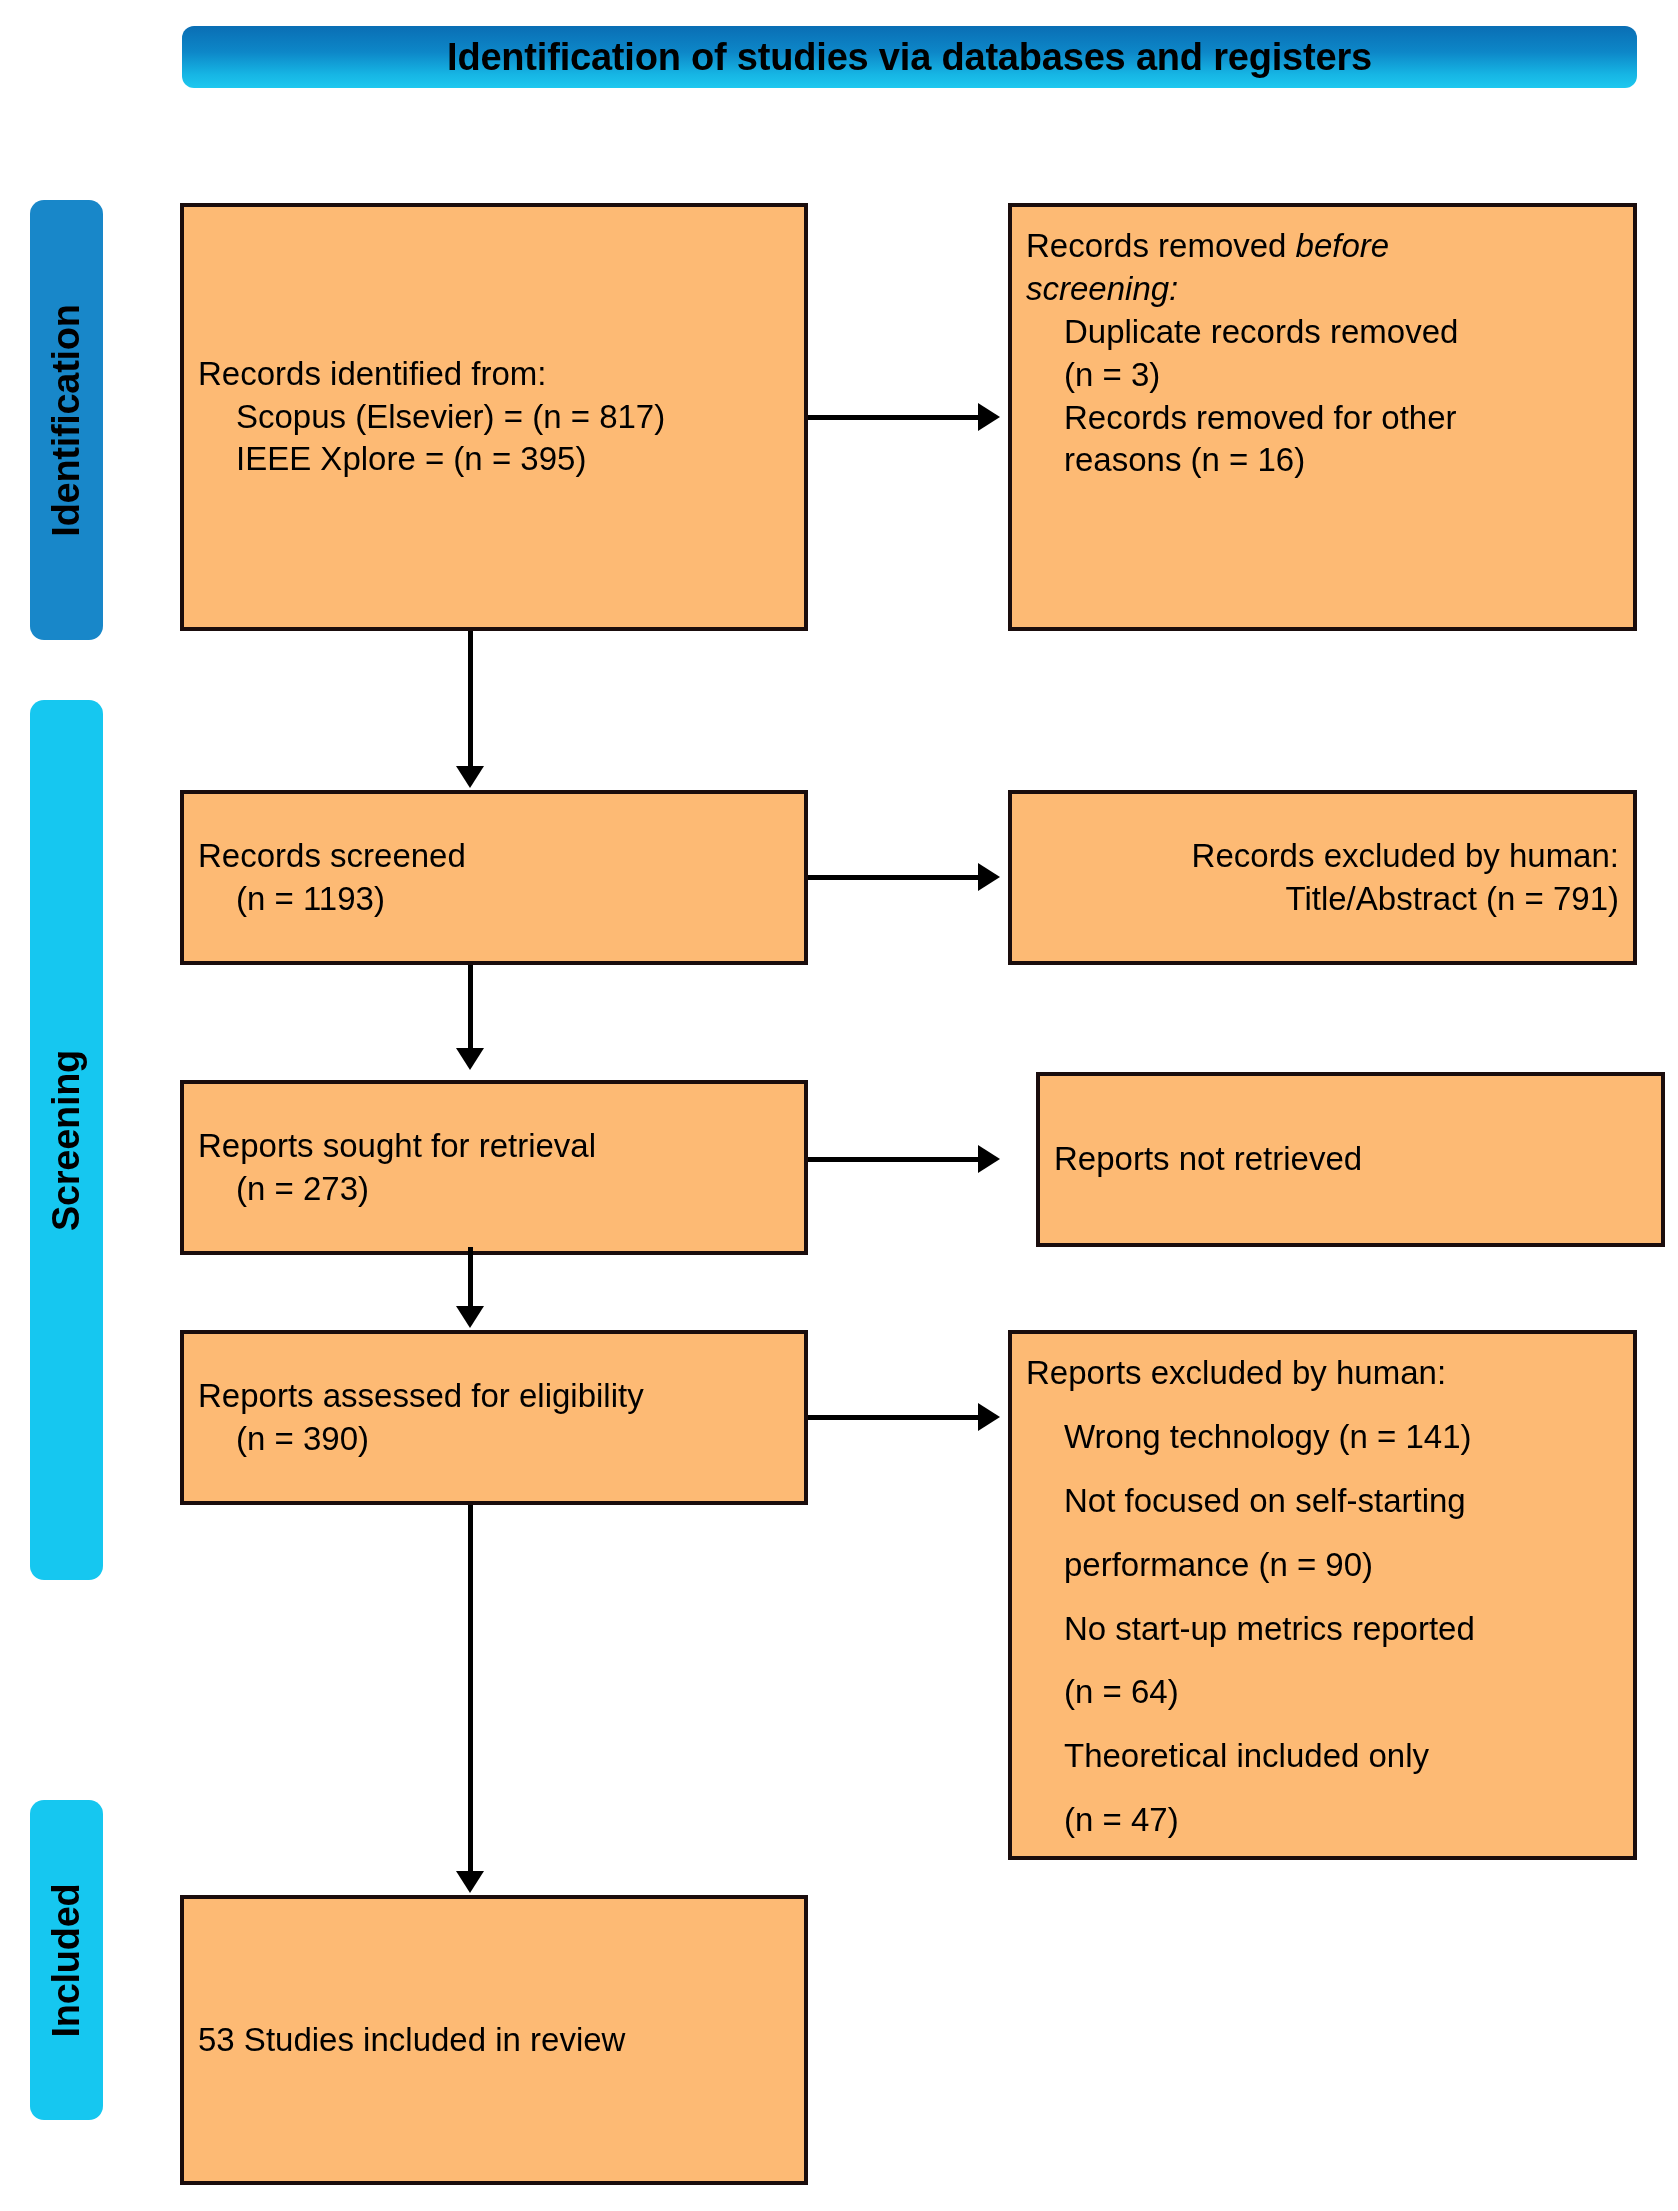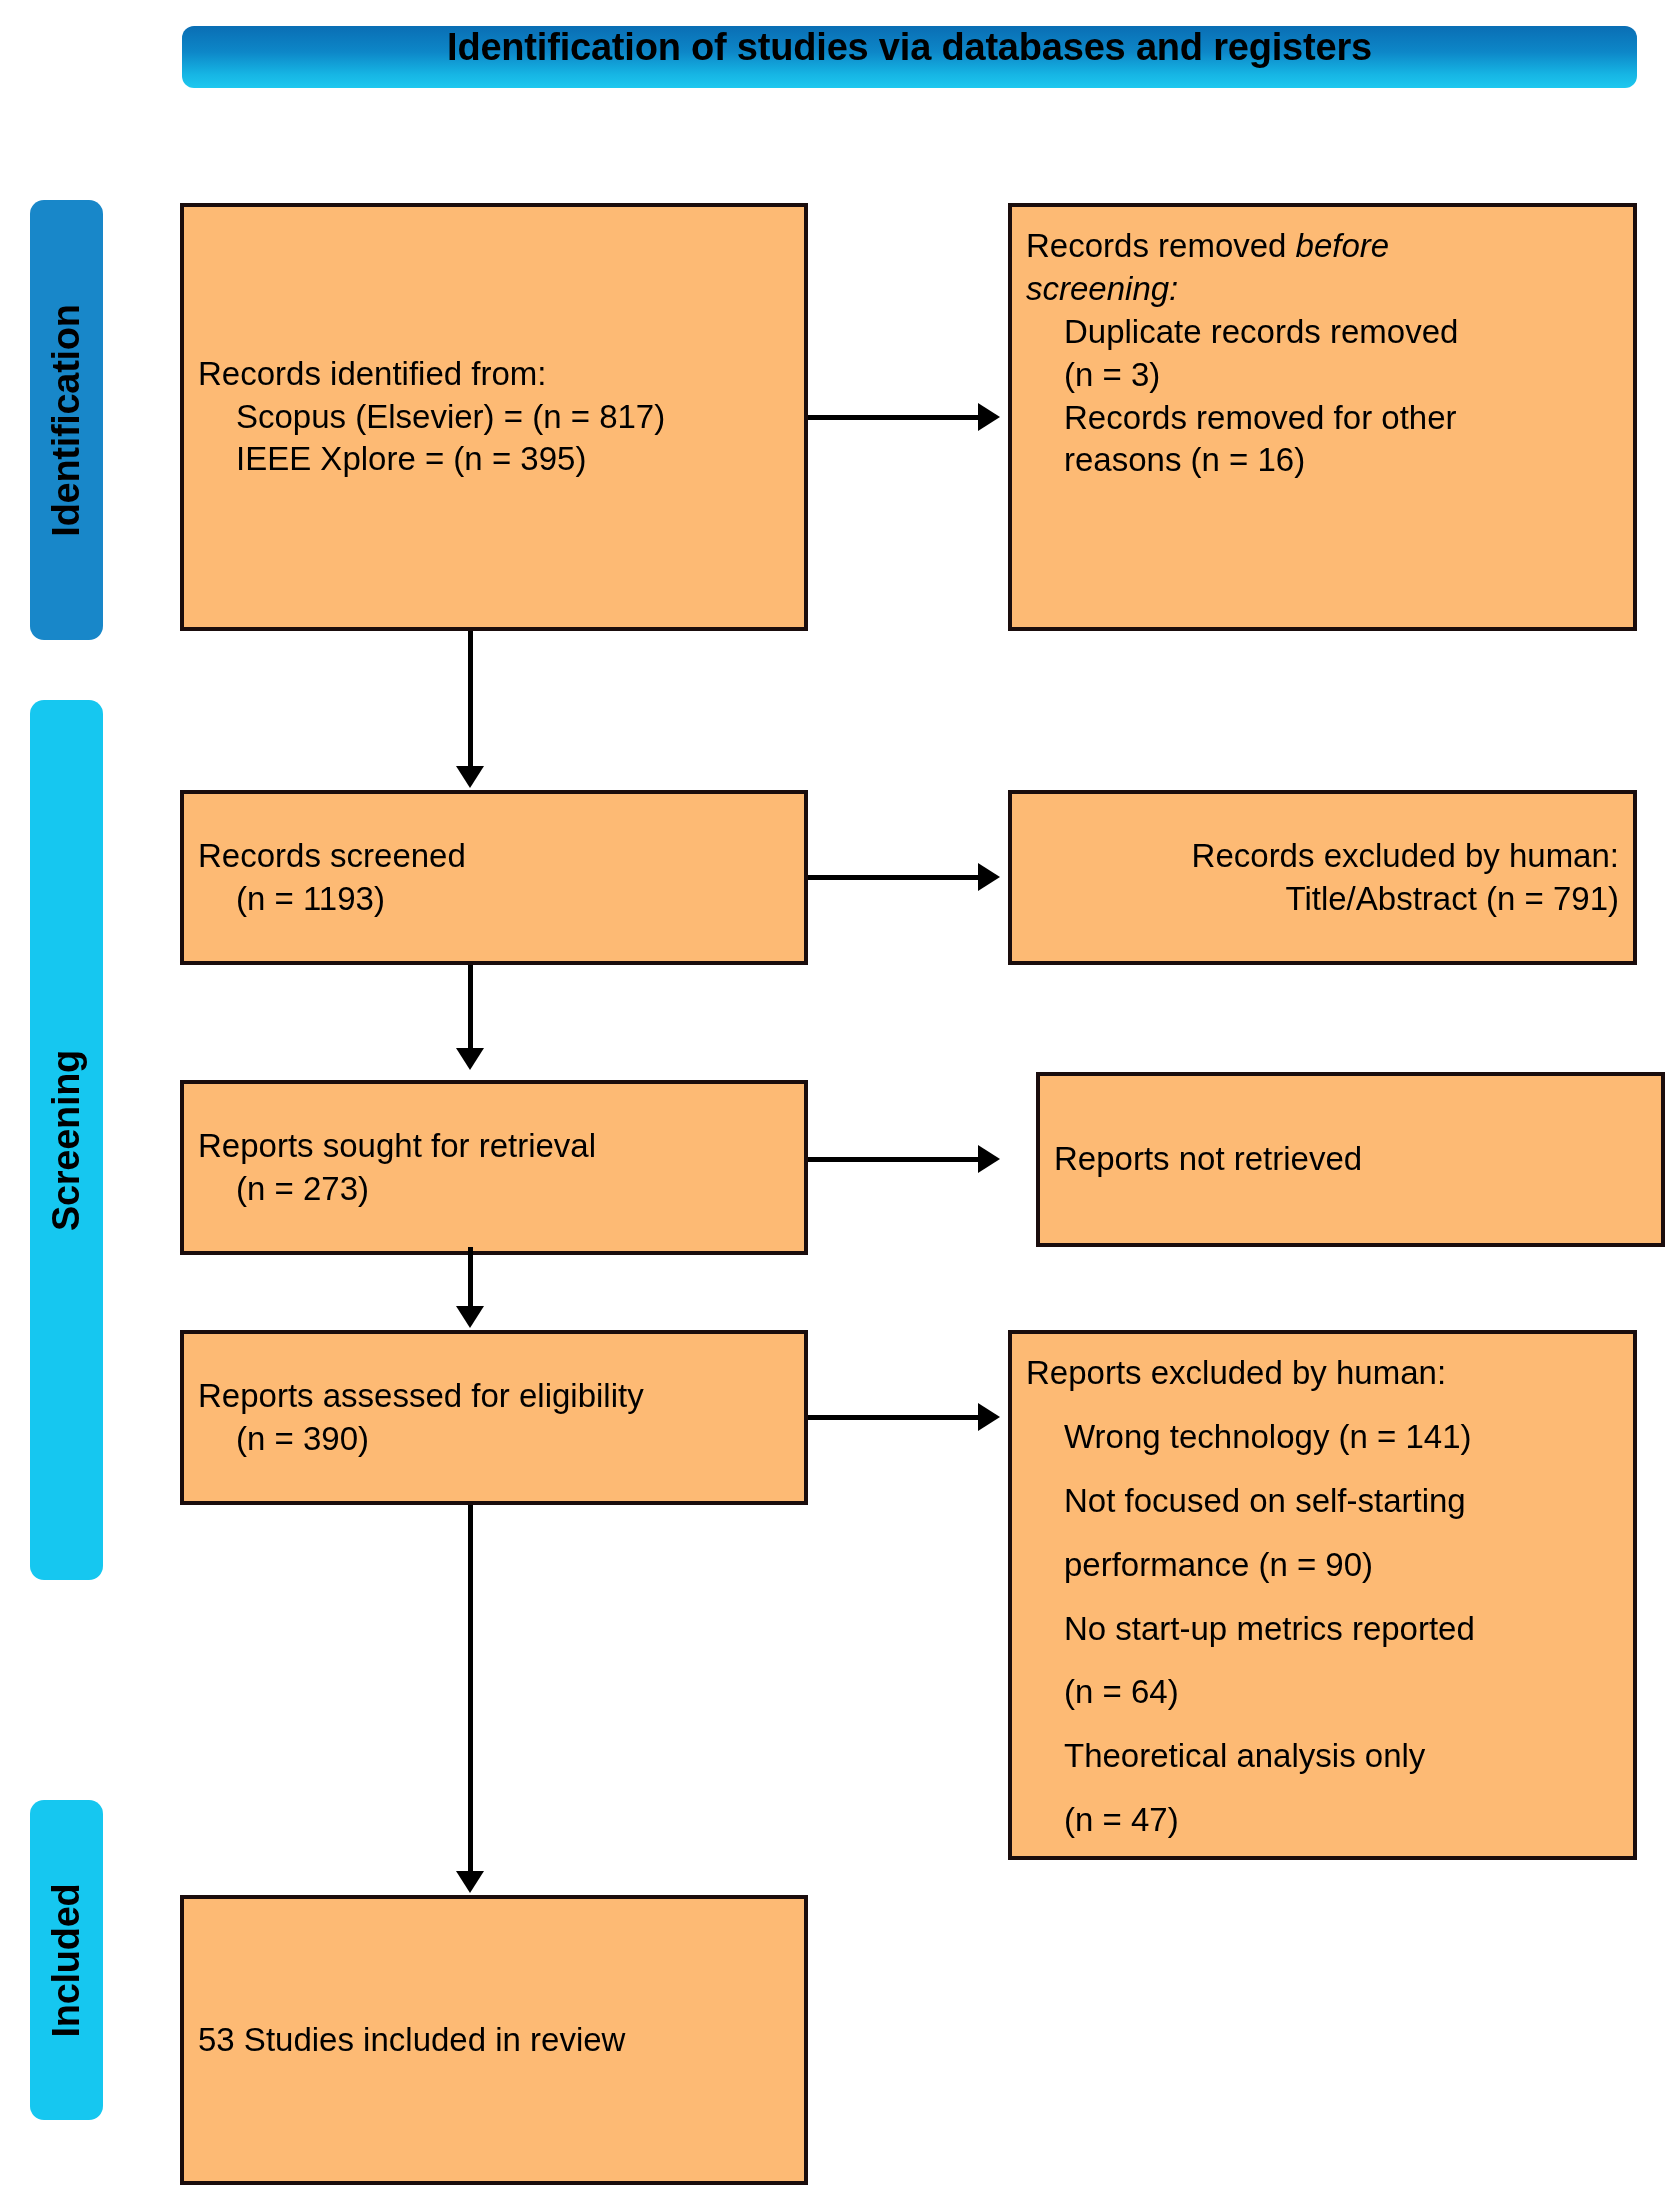--- a/index.html
+++ b/index.html
@@ -22,21 +22,21 @@
   
   .banner {
     position: absolute;
     left: 182px;
     top: 26px;
     width: 1455px;
     height: 62px;
     border-radius: 12px;
     background: linear-gradient(to bottom, #0a6eb4 0%, #0d87c8 42%, #16b5e4 78%, #1ec8ef 100%);
     display: flex;
-    align-items: flex-start;
+    align-items: center;
     justify-content: center;
   }
   .banner-title {
     font-size: 38px;
     font-weight: bold;
     color: #000000;
     letter-spacing: -0.2px;
     white-space: nowrap;
   }
 
@@ -201,21 +201,21 @@
     <div class="box-line indent-1">(n = 390)</div>
   </div>
 
   <div class="box" id="box-excluded-elig">
     <div class="box-line">Reports excluded by human:</div>
     <div class="box-line indent-1">Wrong technology (n = 141)</div>
     <div class="box-line indent-1">Not focused on self-starting</div>
     <div class="box-line indent-1">performance (n = 90)</div>
     <div class="box-line indent-1">No start-up metrics reported</div>
     <div class="box-line indent-1">(n = 64)</div>
-    <div class="box-line indent-1">Theoretical analysis only</div>
+    <div class="box-line indent-1">Theoretical included only</div>
     <div class="box-line indent-1">(n = 47)</div>
   </div>
 
   <div class="box" id="box-included">
     <div class="box-line">53 Studies included in review</div>
   </div>
 
   <div class="v-line" style="top:631px; height:137px;"></div>
   <div class="v-head" style="top:766px;"></div>
 

